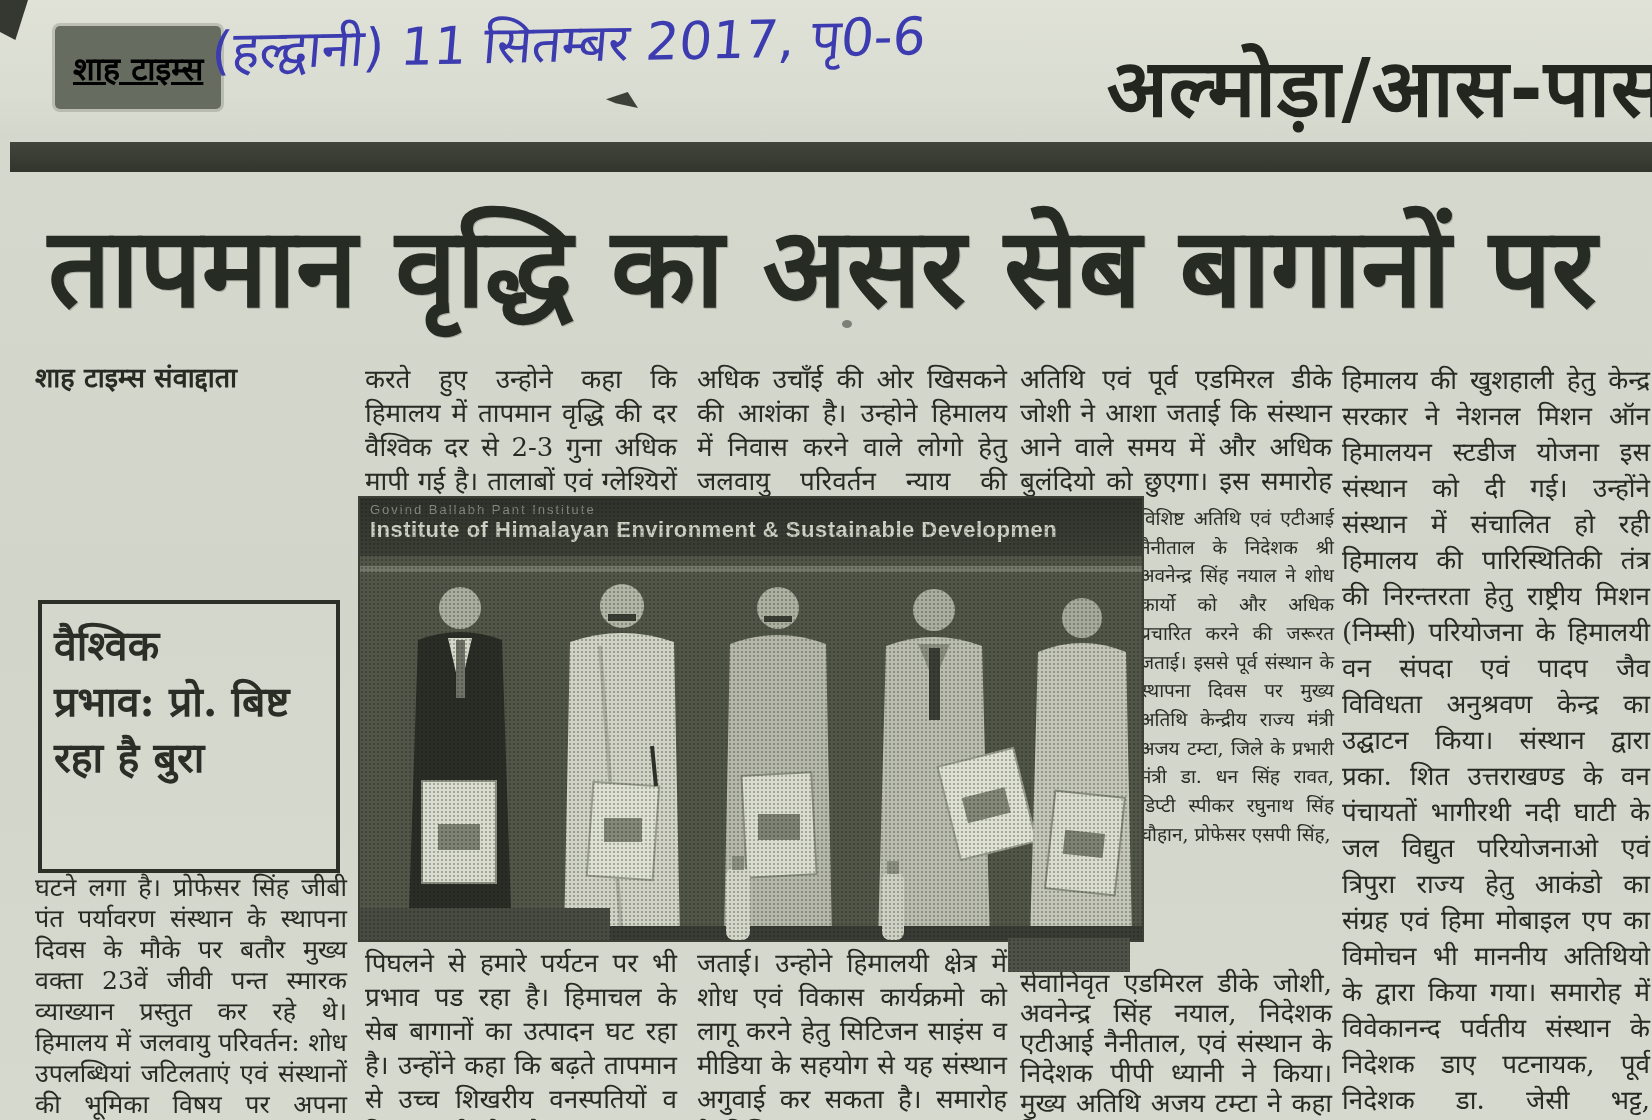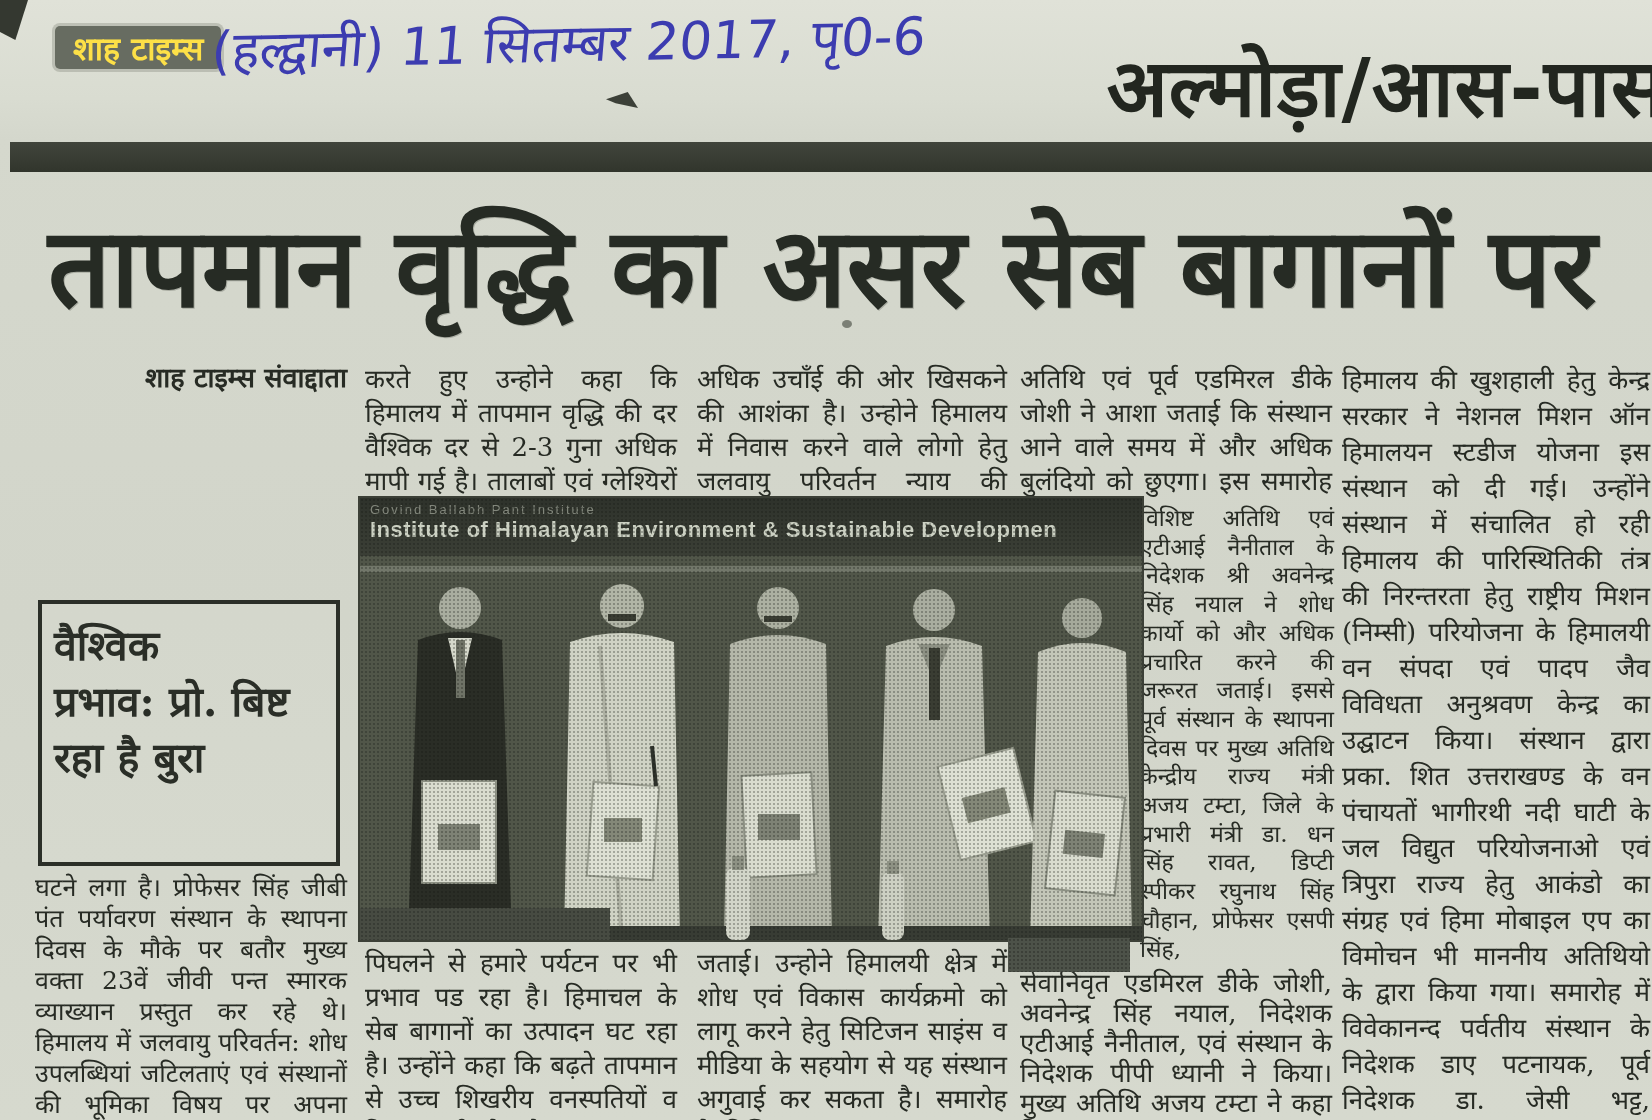--- a/index.html
+++ b/index.html
@@ -4,52 +4,52 @@
 <style>
   html,body{margin:0;padding:0;background:#b9bcb1;}
   .page{
     position:relative;width:1652px;height:1120px;overflow:hidden;
     background:linear-gradient(180deg,#dcdfd4 0%,#d5d8cd 12%,#d2d5ca 55%,#d6d9ce 100%);
     font-family:"DejaVu Serif",serif;color:#272b24;
   }
   
   .top-area{position:absolute;left:0;top:0;width:1652px;height:140px;
     background:linear-gradient(180deg,#e0e2d8 0%,#d9dcd1 70%,#d4d7cc 100%);}
-  .masthead-box{position:absolute;left:55px;top:26px;padding:0 18px;
-    background:#676c61;color:#fde047;font-weight:bold;font-size:32px;
+  .masthead-box{position:absolute;left:55px;top:26px;padding:20px 18px;
+    background:#676c61;color:#000000;font-weight:bold;font-size:32px;
     font-family:"DejaVu Sans",sans-serif;border-radius:5px;
-    box-shadow:0 0 0 3px rgba(90,95,85,.25);}
+    box-shadow:0 0 0 3px rgba(90,95,85,.25);text-decoration:underline;}
   .handwritten{position:absolute;left:212px;top:4px;width:850px;
     font-family:"DejaVu Sans",sans-serif;font-size:52px;color:#3c3cb0;
     white-space:nowrap;transform:rotate(-1.2deg) skewX(-6deg);font-weight:normal;}
   .section-header{position:absolute;right:-14px;top:30px;
     font-family:"DejaVu Sans",sans-serif;font-weight:bold;font-size:80px;
     color:#22261f;white-space:nowrap;letter-spacing:1px;}
   .divider-bar{position:absolute;left:10px;top:142px;width:1642px;height:30px;
     background:linear-gradient(180deg,#41453c,#31352c);}
   
   .headline{position:absolute;left:32px;top:180px;width:1618px;margin:16px;
     font-size:110px;line-height:1.3;font-weight:bold;color:#262b24;
     white-space:nowrap;font-family:"DejaVu Serif",serif;
     text-shadow:1px 1px 0 rgba(40,45,35,.25);}
   
   .col{position:absolute;text-align:justify;}
   .para{font-size:26px;line-height:34px;}
   .para-tall{font-size:26px;line-height:36px;}
   .para-tight{font-size:25px;line-height:31px;}
-  .byline{display:block;text-align:right;font-weight:bold;font-size:27px;
+  .byline{display:block;text-align:left;font-weight:bold;font-size:27px;
     line-height:36px;margin-bottom:2px;}
   .lead{font-weight:bold;}
   .quote-box{position:absolute;left:38px;top:600px;width:272px;height:228px;
-    border:4px solid #2b2f28;padding:14px 10px 16px 12px;
+    border:4px solid #2b2f28;padding:14px 10px 23px 12px;
     background:rgba(218,221,210,.35);}
   .quote-line{font-size:41px;line-height:56px;font-weight:bold;color:#2a2e27;
     white-space:nowrap;}
   .narrow-col{position:absolute;left:1140px;top:504px;width:194px;
-    font-size:23px;line-height:28.7px;text-align:justify;}
+    font-size:19px;line-height:28.7px;text-align:justify;}
   
   .photo{position:absolute;left:360px;top:498px;width:782px;height:442px;
     background:linear-gradient(180deg,#5a5f55 0%,#4c5148 40%,#454a41 100%);
     box-shadow:0 0 0 2px #3c4037;overflow:hidden;}
   .photo-banner{position:absolute;left:0;top:0;width:782px;height:58px;
     background:linear-gradient(180deg,#2e322b,#3b3f36);
     color:#c5cabc;padding:4px 10px 0 10px;box-sizing:border-box;}
   .photo-banner .bl1{font-family:"Liberation Sans",sans-serif;font-size:13px;
     letter-spacing:2px;opacity:.55;white-space:nowrap;}
   .photo-banner .bl2{font-family:"Liberation Sans",sans-serif;font-size:22px;

